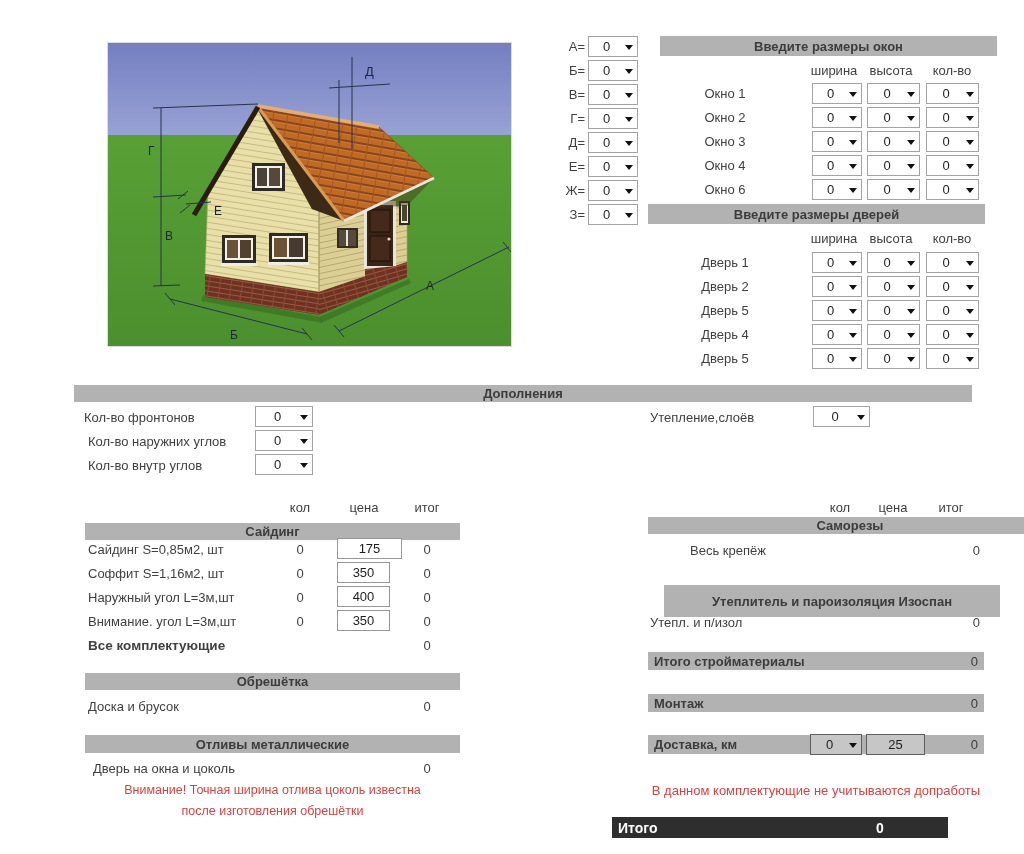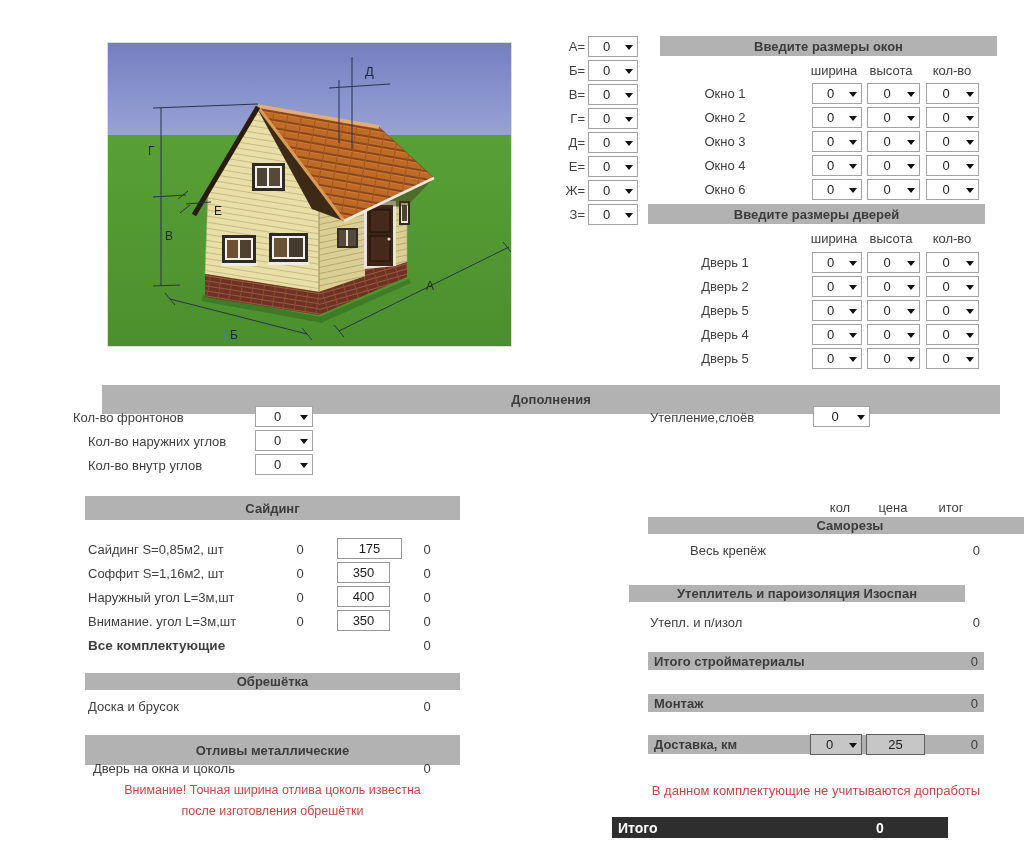--- a/index.html
+++ b/index.html
@@ -333,24 +333,24 @@
   </div>
 <div class="dd" style="left:867px;top:348px;width:53px">
     <span class="val">0</span>
     <i class="arr"></i>
   </div>
 <div class="dd" style="left:926px;top:348px;width:53px">
     <span class="val">0</span>
     <i class="arr"></i>
   </div>
 
-<div class="hbar" style="left:102px;top:385px;width:898px;height:29px">
+<div class="hbar" style="left:74px;top:385px;width:898px;height:17px">
     <span>Дополнения</span>
   </div>
-<span class="t" style="left:73px;top:410px">Кол-во фронтонов</span>
+<span class="t" style="left:84px;top:410px">Кол-во фронтонов</span>
 <div class="dd" style="left:255px;top:406px;width:58px">
     <span class="val">0</span>
     <i class="arr"></i>
   </div>
 <span class="t" style="left:88px;top:434px">Кол-во наружних углов</span>
 <div class="dd" style="left:255px;top:430px;width:58px">
     <span class="val">0</span>
     <i class="arr"></i>
   </div>
 <span class="t" style="left:88px;top:458px">Кол-во внутр углов</span>
@@ -364,21 +364,21 @@
     <i class="arr"></i>
   </div>
 
 <span class="t tc" style="left:276px;top:500px;width:48px">кол</span>
 <span class="t tc" style="left:340px;top:500px;width:48px">цена</span>
 <span class="t tc" style="left:403px;top:500px;width:48px">итог</span>
 <span class="t tc" style="left:816px;top:500px;width:48px">кол</span>
 <span class="t tc" style="left:869px;top:500px;width:48px">цена</span>
 <span class="t tc" style="left:927px;top:500px;width:48px">итог</span>
 
-<div class="hbar" style="left:85px;top:496px;width:375px;height:24px">
+<div class="hbar" style="left:85px;top:523px;width:375px;height:17px">
     <span>Сайдинг</span>
   </div>
 
 <span class="t" style="left:88px;top:542px">Сайдинг S=0,85м2, шт</span>
 <span class="t tc" style="left:276px;top:542px;width:48px">0</span>
 <div class="price" style="left:337px;top:538px;width:65px">
     <span>175</span>
   </div>
 <span class="t tc" style="left:403px;top:542px;width:48px">0</span>
 
@@ -405,35 +405,35 @@
 
 <span class="t b" style="left:88px;top:638px;font-size:13.5px">Все комплектующие</span>
 <span class="t tc" style="left:403px;top:638px;width:48px">0</span>
 
 <div class="hbar" style="left:85px;top:673px;width:375px;height:17px">
     <span>Обрешётка</span>
   </div>
 <span class="t" style="left:88px;top:699px">Доска и брусок</span>
 <span class="t tc" style="left:403px;top:699px;width:48px">0</span>
 
-<div class="hbar" style="left:85px;top:735px;width:375px;height:30px">
+<div class="hbar" style="left:85px;top:735px;width:375px;height:18px">
     <span>Отливы металлические</span>
   </div>
 <span class="t" style="left:93px;top:761px">Дверь на окна и цоколь</span>
 <span class="t tc" style="left:403px;top:761px;width:48px">0</span>
 <span class="t red tc" style="left:85px;top:783px;width:375px">Внимание! Точная ширина отлива цоколь известна</span>
 <span class="t red tc" style="left:85px;top:804px;width:375px">после изготовления обрешётки</span>
 
 <div class="hbar" style="left:648px;top:517px;width:404px;height:17px">
     <span>Саморезы</span>
   </div>
 <span class="t" style="left:690px;top:543px">Весь крепёж</span>
 <span class="t tr" style="left:880px;top:543px;width:100px">0</span>
 
-<div class="hbar" style="left:629px;top:585px;width:336px;height:17px">
+<div class="hbar" style="left:664px;top:585px;width:336px;height:32px">
     <span>Утеплитель и пароизоляция Изоспан</span>
   </div>
 <span class="t" style="left:650px;top:615px">Утепл. и п/изол</span>
 <span class="t tr" style="left:880px;top:615px;width:100px">0</span>
 
 <div class="sbar" style="left:648px;top:652px;width:336px">
   <span class="sl">Итого стройматериалы</span>
   <span>0</span>
 </div>
 <div class="sbar" style="left:648px;top:694px;width:336px">

